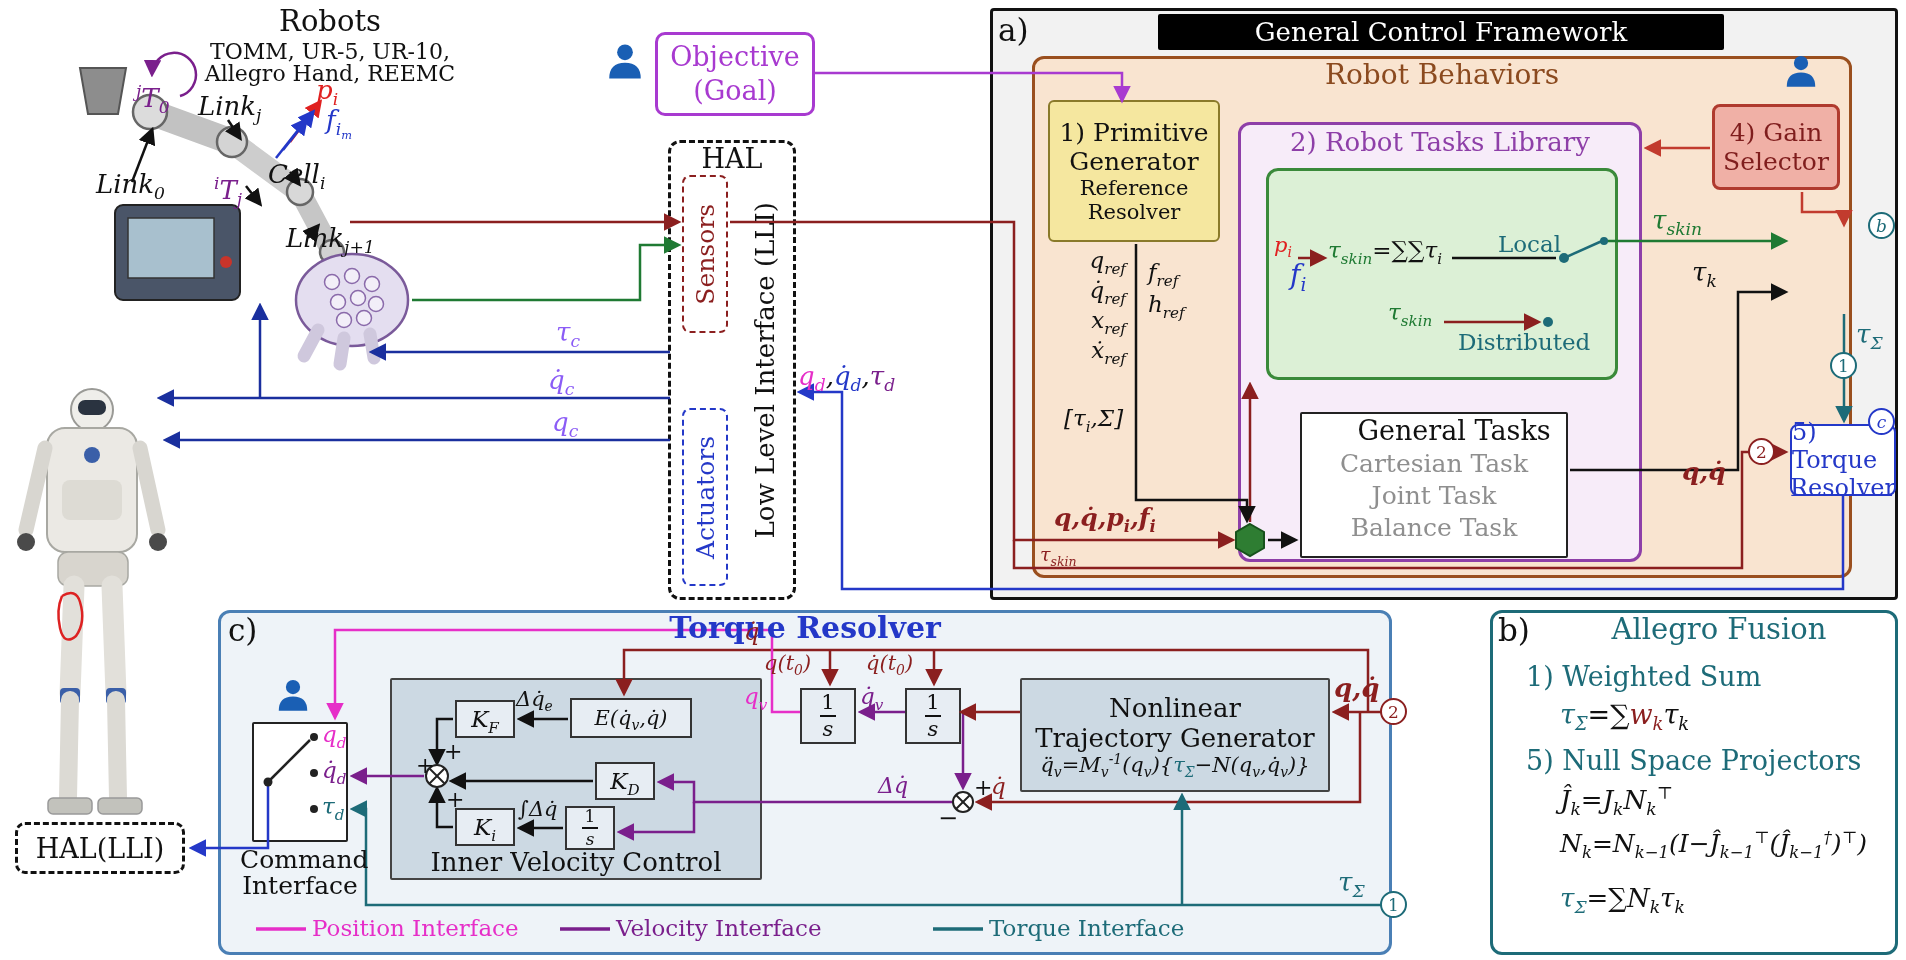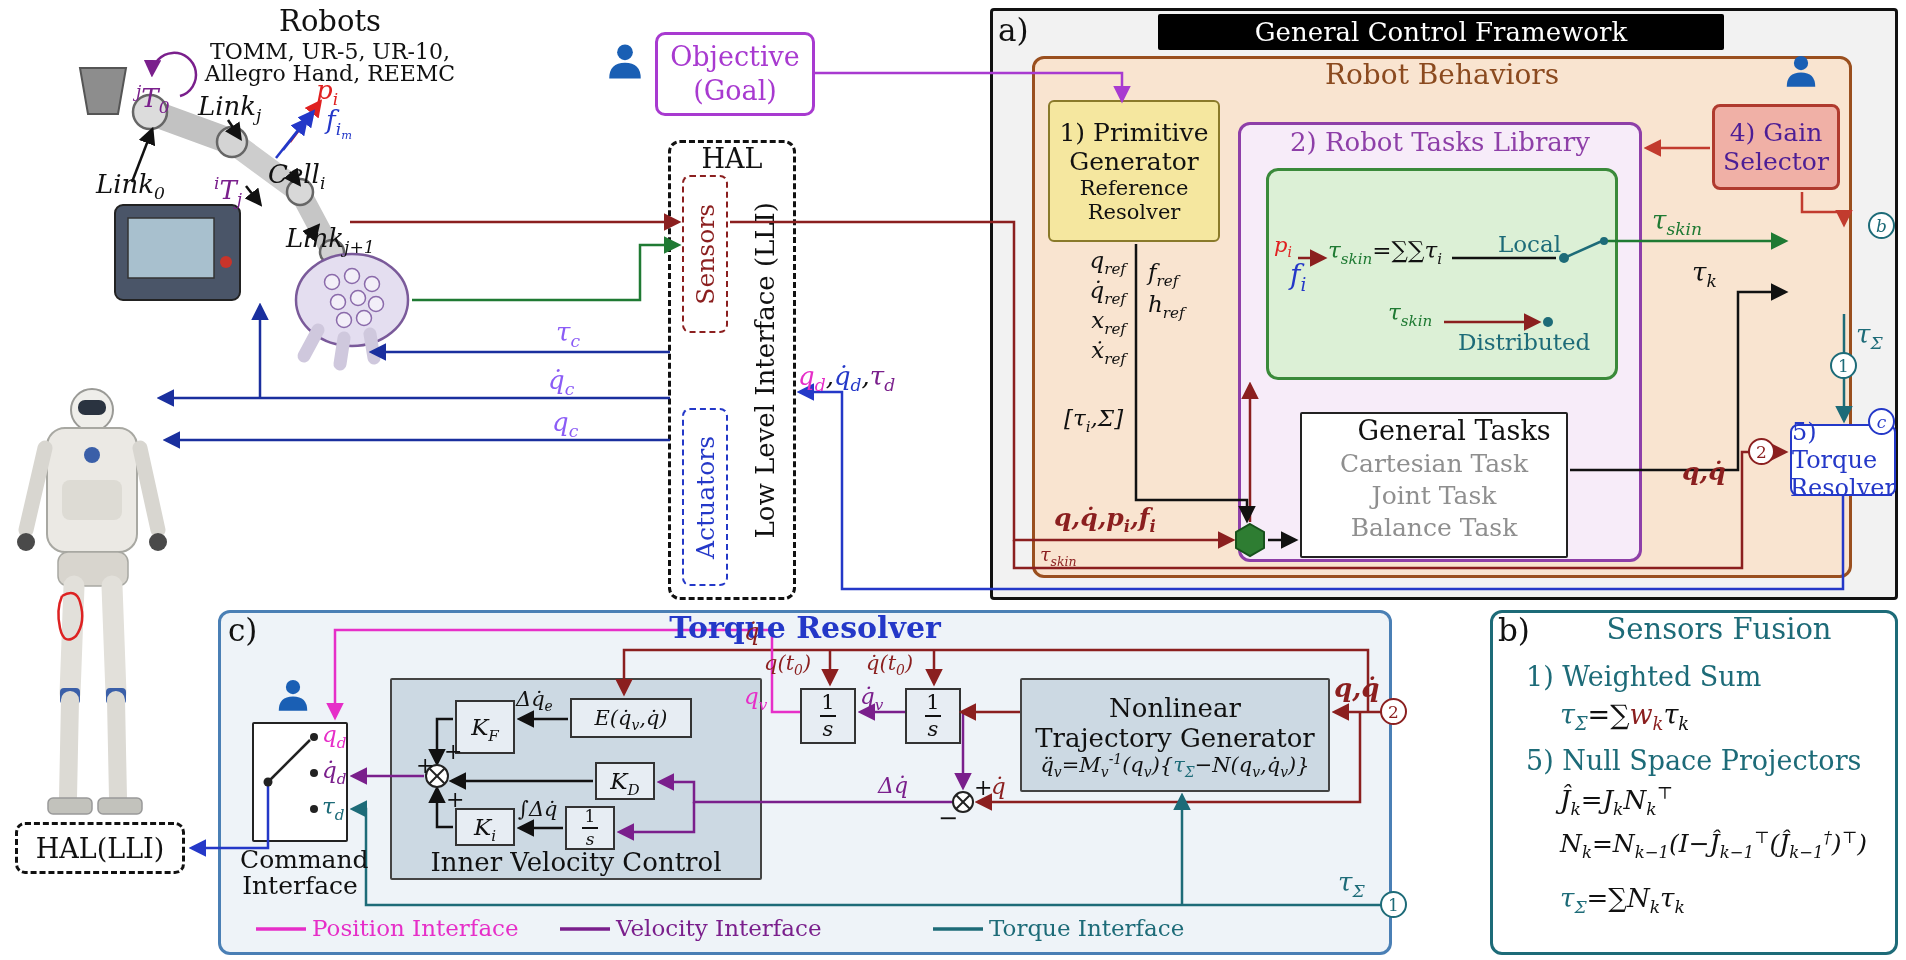--- a/index.html
+++ b/index.html
@@ -6,21 +6,21 @@
 html,body{width:1906px;height:960px;background:#fff;overflow:hidden}
 .stage{position:relative;width:1906px;height:960px;background:#fff;font-family:"DejaVu Serif",serif;color:#111}
 .box{position:absolute;z-index:1}
 .lbl{position:absolute;white-space:nowrap;z-index:4;line-height:1.08}
 .c{text-align:center}
 .math{font-style:italic}
 sub{font-size:66%;line-height:0}
 sup{font-size:66%;line-height:0}
 .mag{color:#e62ec8}.pur{color:#7a1f8c}.teal{color:#1d6b78}.dred{color:#8b1f1f}.grn{color:#1f7a33}
 .blu{color:#2438c8}.redb{color:#e02020}.navy{color:#8b5cf6}.violet{color:#a83ad0}.brown{color:#8b4a1f}
-.steel{color:#3b6ea5}.gray{color:#8f8f8f}.redc{color:#4c1d95}.purp{color:#8e3fa8}
+.steel{color:#3b6ea5}.gray{color:#8f8f8f}.redc{color:#7f1d1d}.purp{color:#8e3fa8}
 .bold{font-weight:700}
 .badge{position:absolute;width:27px;height:27px;border-radius:50%;background:#fff;display:flex;align-items:center;justify-content:center;font-size:17px;z-index:5;font-family:"DejaVu Serif",serif}
 svg.wires{position:absolute;left:0;top:0;z-index:3;pointer-events:none}
 .w{fill:none;stroke-width:2.5px}
 .dredS{stroke:#8b1f1f}.grnS{stroke:#1f7a33}.bluS{stroke:#2438c8}.navS{stroke:#1a2f9e}.magS{stroke:#e62ec8}
 .purS{stroke:#7a1f8c}.tealS{stroke:#1d6b78}.redS{stroke:#c23b2e}.blkS{stroke:#111}.vioS{stroke:#a83ad0}
 .vwrap{display:flex;align-items:center;justify-content:center}
 .vtext{writing-mode:vertical-rl;transform:rotate(180deg)}
 .flexc{display:flex;flex-direction:column;align-items:center;justify-content:center}
 .frac{display:inline-flex;flex-direction:column;align-items:center;line-height:1}
@@ -55,21 +55,21 @@
     <span class="redc" style="font-size:25px">4) Gain</span>
     <span class="redc" style="font-size:25px">Selector</span>
   </div>
   <div class="box flexc" style="left:1790px;top:424px;width:106px;height:72px;border:2.5px solid #2438c8;border-radius:8px;background:#fff">
     <span class="blu" style="font-size:24px">5) Torque</span>
     <span class="blu" style="font-size:24px">Resolver</span>
   </div>
 
   <div class="box" style="left:218px;top:610px;width:1174px;height:345px;border:3px solid #4a7fb5;border-radius:12px;background:#eef3f8"></div>
   <div class="box" style="left:390px;top:678px;width:372px;height:202px;border:2px solid #444;border-radius:2px;background:#ccd9e3"></div>
-  <div class="box flexc" style="left:455px;top:700px;width:60px;height:54px;border:2px solid #333;background:#e7edf3">
+  <div class="box flexc" style="left:455px;top:700px;width:60px;height:38px;border:2px solid #333;background:#e7edf3">
       <span class="math" style="font-size:23px">K<sub>F</sub></span>
     </div>
   <div class="box flexc" style="left:570px;top:698px;width:122px;height:40px;border:2px solid #333;background:#e7edf3">
       <span class="math" style="font-size:21px">E(q̇<sub>v</sub>,q̇)</span>
     </div>
   <div class="box flexc" style="left:595px;top:762px;width:60px;height:38px;border:2px solid #333;background:#e7edf3">
       <span class="math" style="font-size:23px">K<sub>D</sub></span>
     </div>
   <div class="box flexc" style="left:455px;top:808px;width:60px;height:38px;border:2px solid #333;background:#e7edf3">
       <span class="math" style="font-size:23px">K<sub>i</sub></span>
@@ -345,21 +345,21 @@
       <span>c</span>
     </div>
   <div class="badge" style="left:1830px;top:352px;border:2.5px solid #1d6b78;color:#1d6b78">
       <span>1</span>
     </div>
   <div class="badge" style="left:1748px;top:438px;border:2.5px solid #8b1f1f;color:#8b1f1f">
       <span>2</span>
     </div>
 
   <div class="lbl" style="left:1498px;top:614px;font-size:31px">b)</div>
-  <div class="lbl c teal" style="left:1540px;top:614px;width:358px;font-size:29px">Sensors Fusion</div>
+  <div class="lbl c teal" style="left:1540px;top:614px;width:358px;font-size:29px">Allegro Fusion</div>
   <div class="lbl teal" style="left:1526px;top:662px;font-size:27px">1) Weighted Sum</div>
   <div class="lbl math" style="left:1560px;top:700px;font-size:27px"><span class="teal">τ<sub>Σ</sub></span>=∑<span class="dred">w<sub>k</sub></span>τ<sub>k</sub></div>
   <div class="lbl teal" style="left:1526px;top:746px;font-size:27px">5) Null Space Projectors</div>
   <div class="lbl math" style="left:1560px;top:786px;font-size:26px">Ĵ<sub>k</sub>=J<sub>k</sub>N<sub>k</sub><sup>⊤</sup></div>
   <div class="lbl math" style="left:1560px;top:830px;font-size:25px">N<sub>k</sub>=N<sub>k−1</sub>(I−Ĵ<sub>k−1</sub><sup>⊤</sup>(Ĵ<sub>k−1</sub><sup>†</sup>)<sup>⊤</sup>)</div>
   <div class="lbl math" style="left:1560px;top:884px;font-size:26px"><span class="teal">τ<sub>Σ</sub></span>=∑N<sub>k</sub>τ<sub>k</sub></div>
 
   <div class="lbl" style="left:228px;top:614px;font-size:31px">c)</div>
   <div class="lbl c blu" style="left:218px;top:612px;width:1174px;font-size:30px;font-weight:600">Torque Resolver</div>
   <div class="person" style="left:274px;top:676px">

